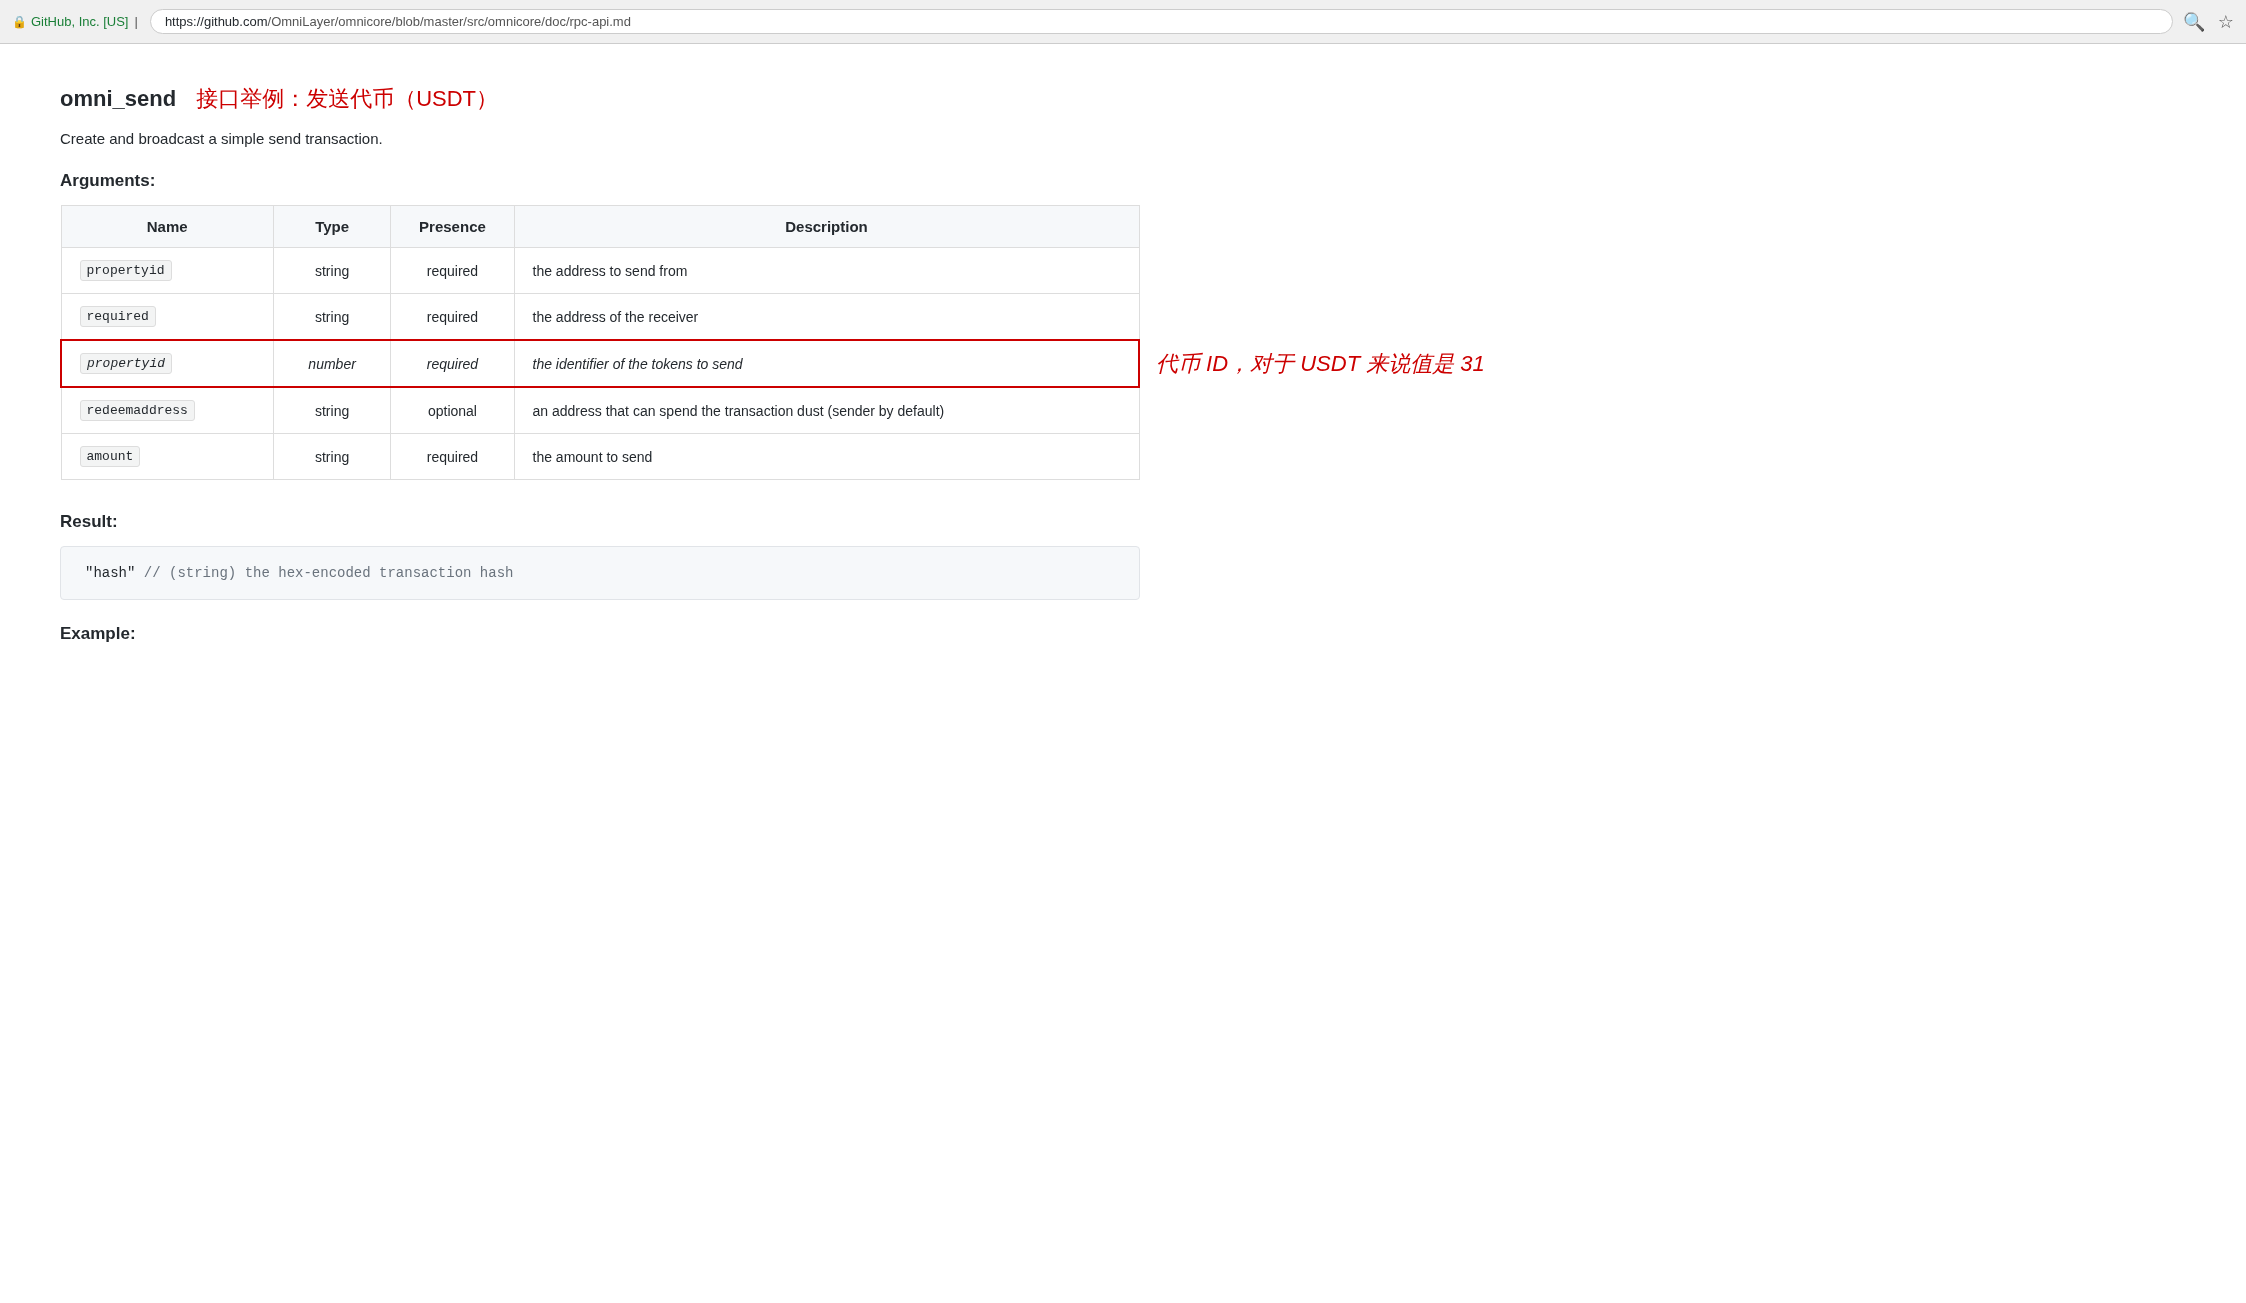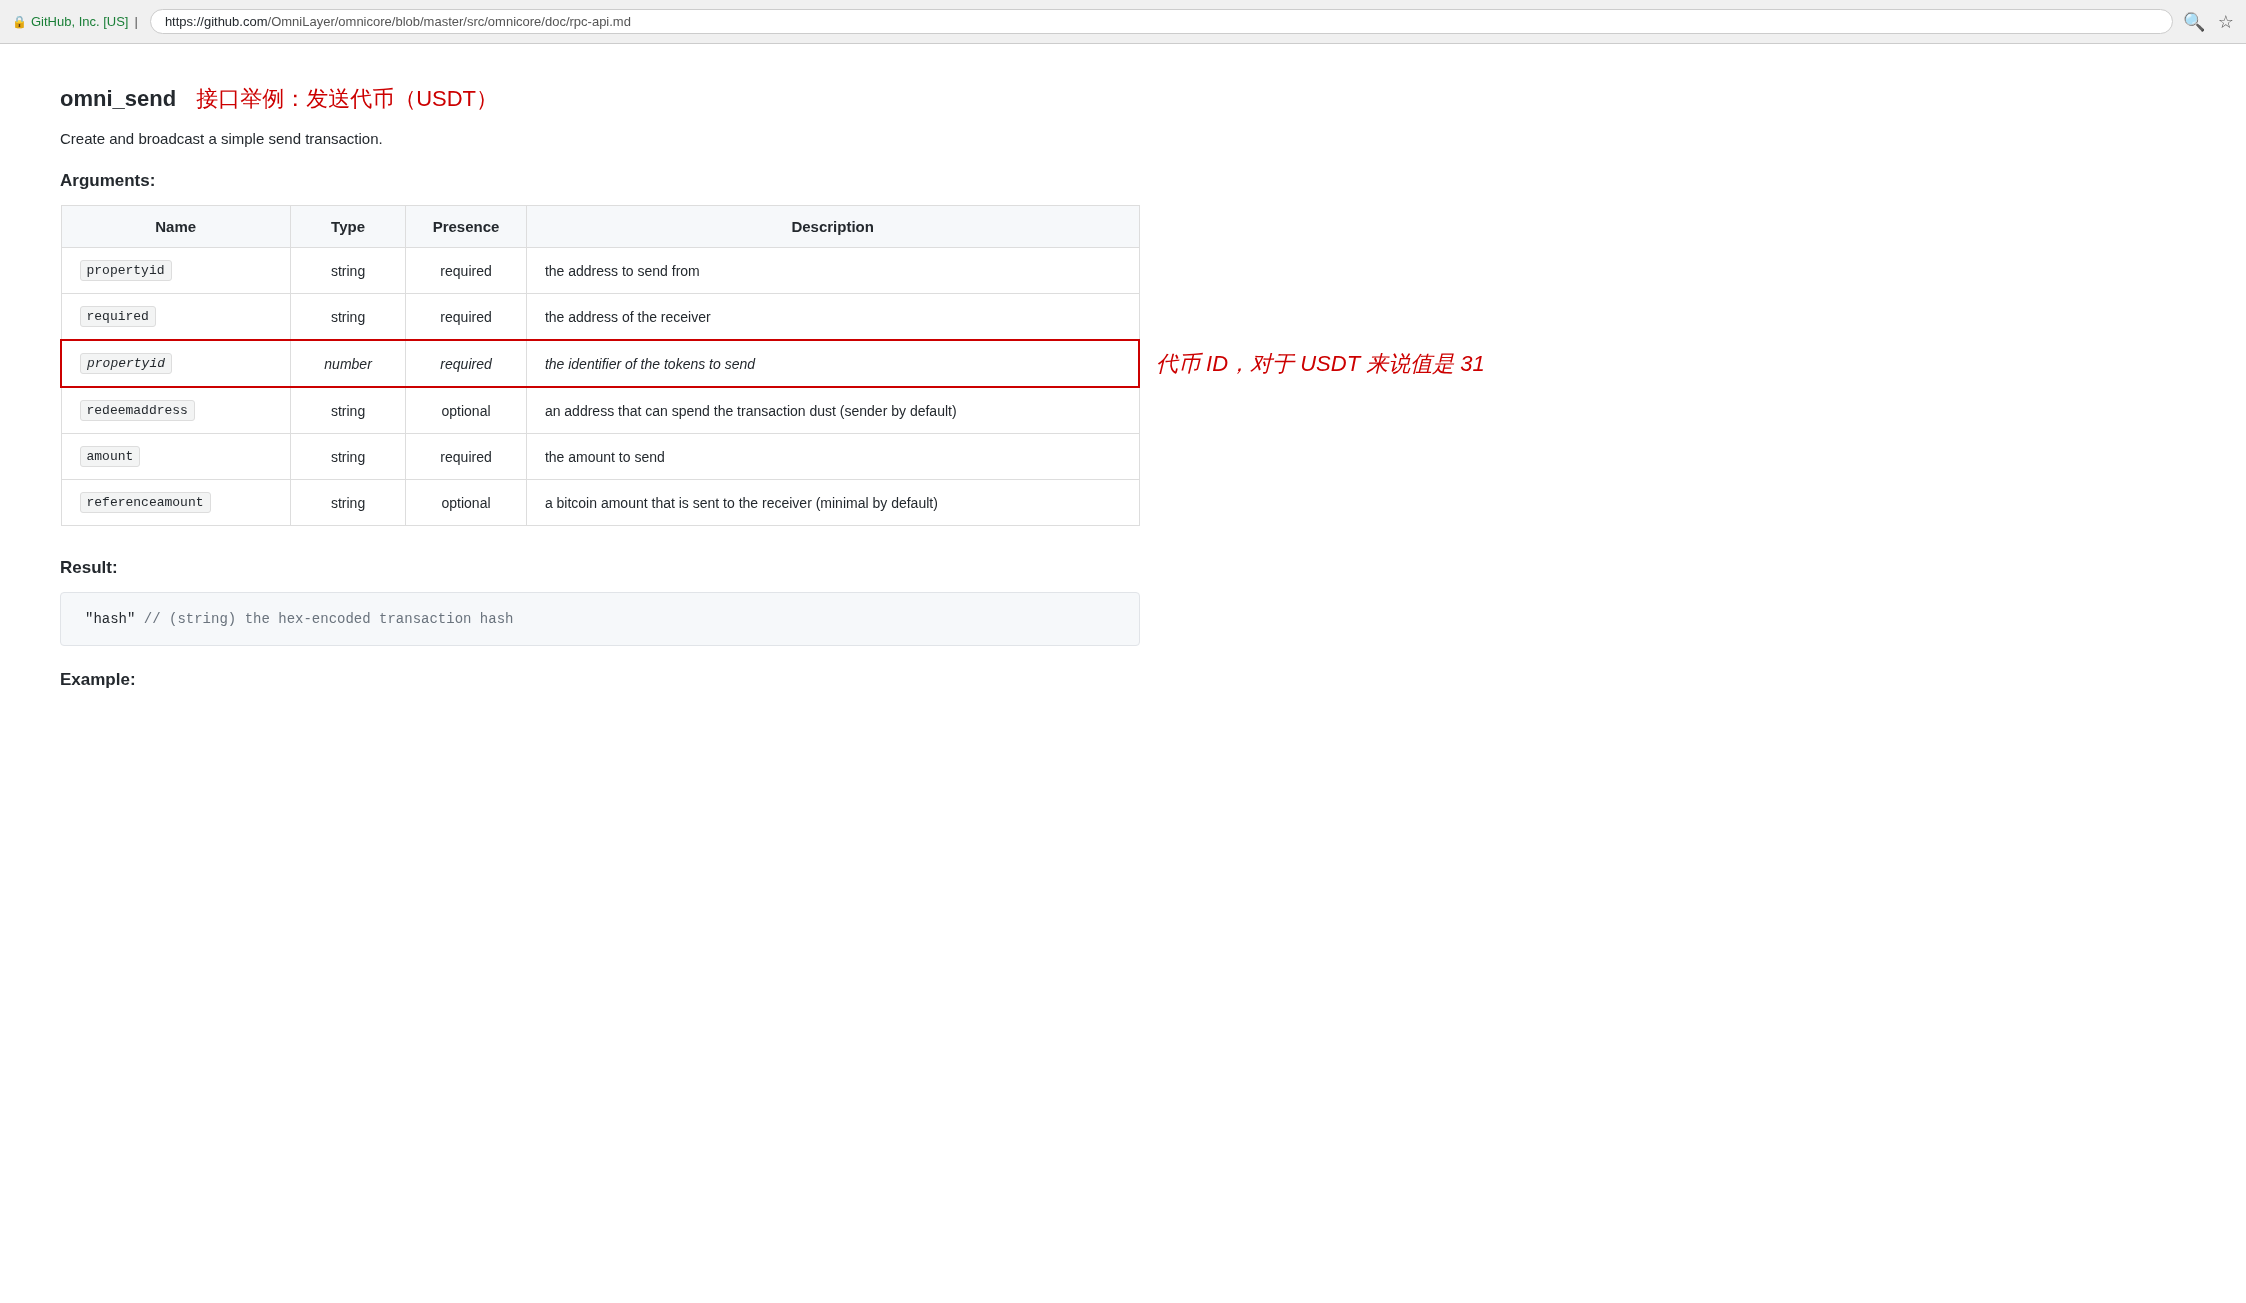--- a/index.html
+++ b/index.html
@@ -291,26 +291,20 @@
               <td class="type-col">string</td>
               <td class="presence-col">optional</td>
               <td class="desc-col" style="position: relative;">an address that can spend the transaction dust (sender by default)</td>
             </tr>
             <tr>
               <td class="name-col"><span class="code-text">amount</span></td>
               <td class="type-col">string</td>
               <td class="presence-col">required</td>
               <td class="desc-col" style="position: relative;">the amount to send</td>
             </tr>
-            <tr>
-              <td class="name-col"><span class="code-text">referenceamount</span></td>
-              <td class="type-col">string</td>
-              <td class="presence-col">optional</td>
-              <td class="desc-col" style="position: relative;">a bitcoin amount that is sent to the receiver (minimal by default)</td>
-            </tr>
           </tbody>
       </table>
     </div>
   </div>
 
   <div class="result-section">
     <div class="section-title">Result:</div>
     <div class="code-block">
       <span>"hash"  <span class="comment">// (string) the hex-encoded transaction hash</span></span>
     </div>

